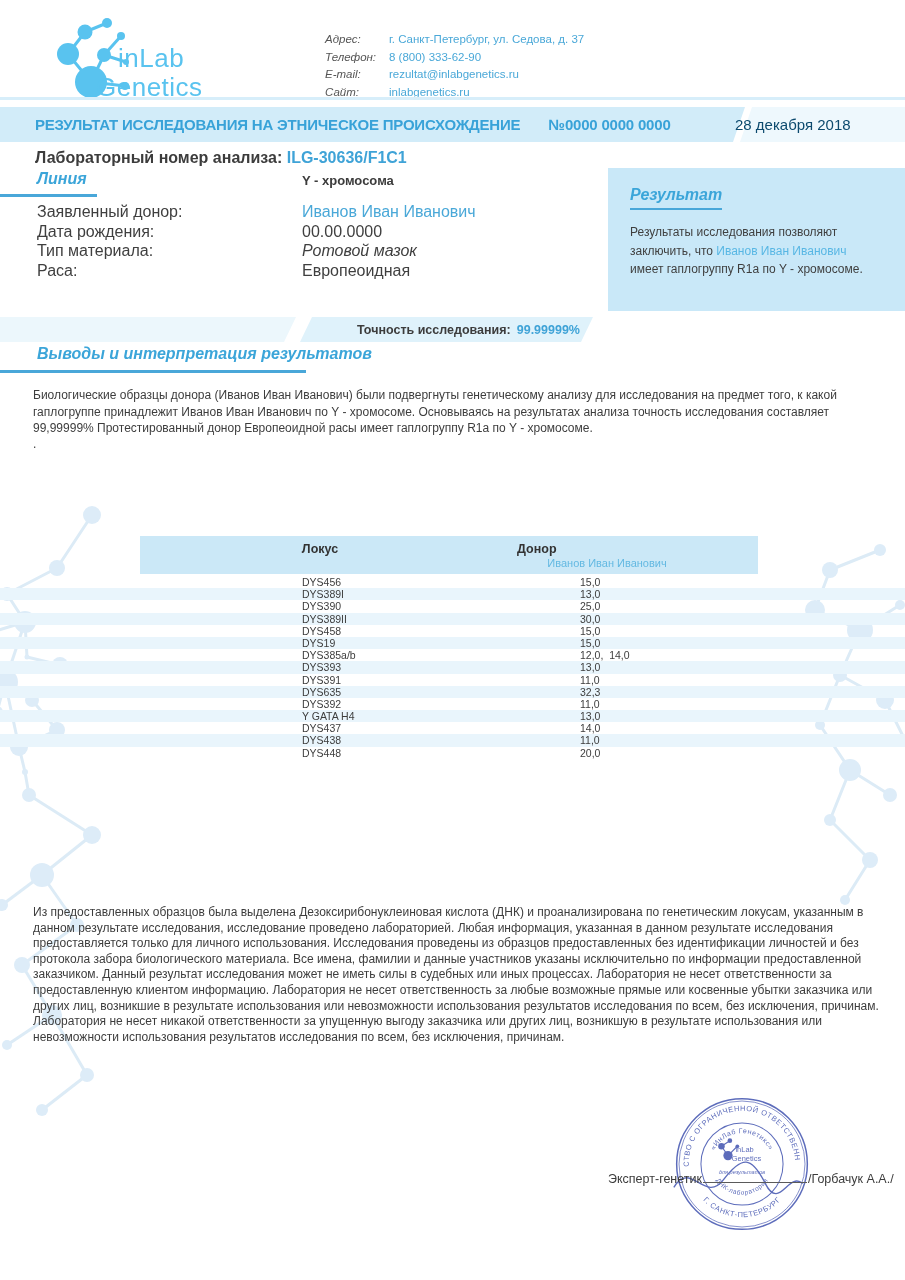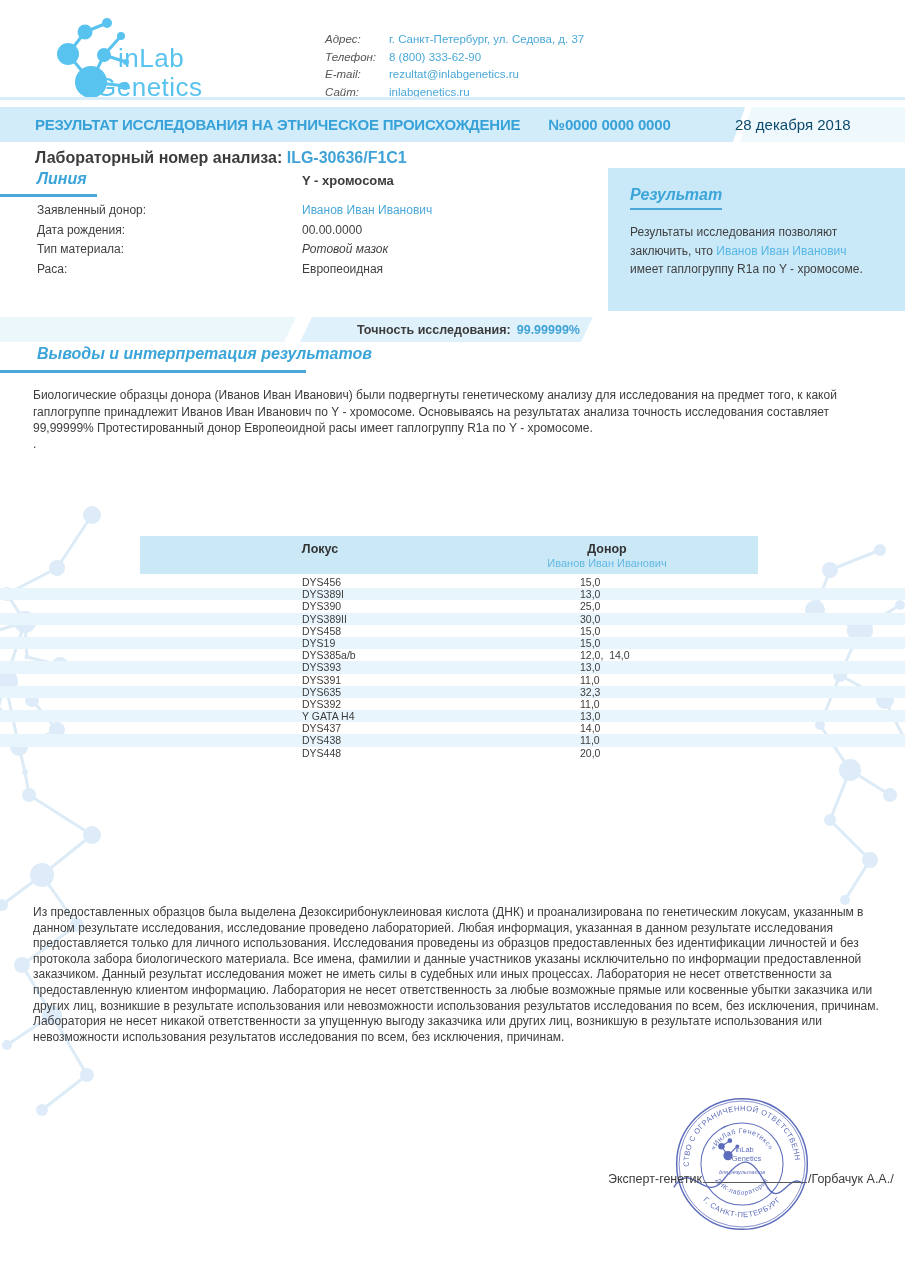--- a/index.html
+++ b/index.html
@@ -26,21 +26,21 @@
   .tb-num{margin-left:28px;}
   .tb-date-text{position:absolute;left:735px;top:0;height:35px;display:flex;align-items:center;
            font-size:15px;color:#0c4a6e;}
   .lab-line{position:absolute;left:35px;top:149px;font-size:16px;font-weight:bold;color:#3c3c3c;}
   .lab-line .val{color:#3fa3d7;}
   
   .sec-head{position:absolute;font-size:16px;font-weight:bold;font-style:italic;color:#3ba5d9;}
   .underline{position:absolute;height:2.5px;background:#49a7d9;}
   .chromosome{position:absolute;left:302px;top:173px;font-size:13px;font-weight:bold;color:#3c3c3c;}
   .fields{position:absolute;left:0;top:203px;width:600px;}
-  .f-row{position:relative;height:19.5px;font-size:12px;color:#3f3f3f;}
+  .f-row{position:relative;height:19.5px;font-size:16px;color:#3f3f3f;}
   .f-label{position:absolute;left:37px;}
   .f-value{position:absolute;left:302px;}
   .v-blue{color:#4aa8d8;}
   .v-italic{font-style:italic;}
   
   .result-box{position:absolute;left:608px;top:168px;width:297px;height:143px;background:#c9e8f8;
               box-sizing:border-box;padding:18px 22px;}
   .result-head{font-size:16px;font-weight:bold;font-style:italic;color:#3ba5d9;display:inline-block;
                border-bottom:2.5px solid #49a7d9;padding-bottom:4px;}
   .result-text{margin-top:13px;font-size:12px;line-height:1.55;color:#3f3f3f;}
@@ -52,21 +52,21 @@
             clip-path:polygon(12px 0,100% 0,calc(100% - 12px) 100%,0 100%);}
   .acc-text{position:absolute;left:300px;top:317px;width:280px;height:25px;display:flex;
             align-items:center;justify-content:flex-end;font-size:12.5px;font-weight:bold;color:#3c3c3c;}
   .acc-text .val{color:#3fa3d7;margin-left:6px;}
   .paragraph{position:absolute;left:33px;top:387px;width:848px;font-size:12px;line-height:16.5px;color:#3d3d3d;}
   .lone-dot{position:absolute;left:33px;top:437px;font-size:12px;color:#3d3d3d;}
   
   .t-header{position:absolute;left:140px;top:536px;width:618px;height:38px;background:#cbe8f7;}
   .th-locus{position:absolute;left:90px;top:6px;width:180px;text-align:center;
             font-size:12.5px;font-weight:bold;color:#333;}
-  .th-donor{position:absolute;left:377px;top:6px;width:180px;text-align:center;
+  .th-donor{position:absolute;left:377px;top:6px;width:180px;text-align:left;
             font-size:12.5px;font-weight:bold;color:#333;}
   .th-name{position:absolute;left:377px;top:21px;width:180px;text-align:center;
            font-size:11px;color:#64b9e2;}
   .t-rows{position:absolute;left:0;top:576px;width:905px;}
   .t-row{position:relative;height:12.2px;font-size:10.5px;line-height:12.2px;color:#3d3d3d;}
   .t-row:nth-child(even){background:#e9f5fc;}
   .t-locus{position:absolute;left:302px;}
   .t-val{position:absolute;left:580px;white-space:pre;}
   
   .disclaimer{position:absolute;left:33px;top:905px;width:848px;font-size:12px;line-height:15.6px;color:#3d3d3d;}

